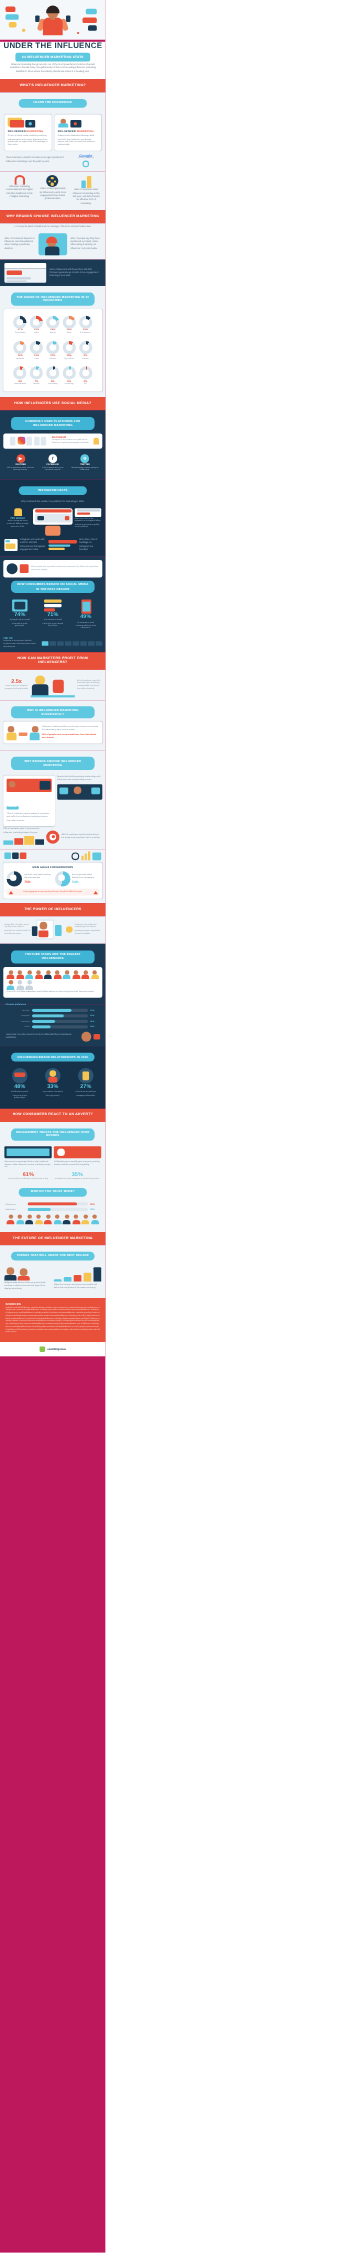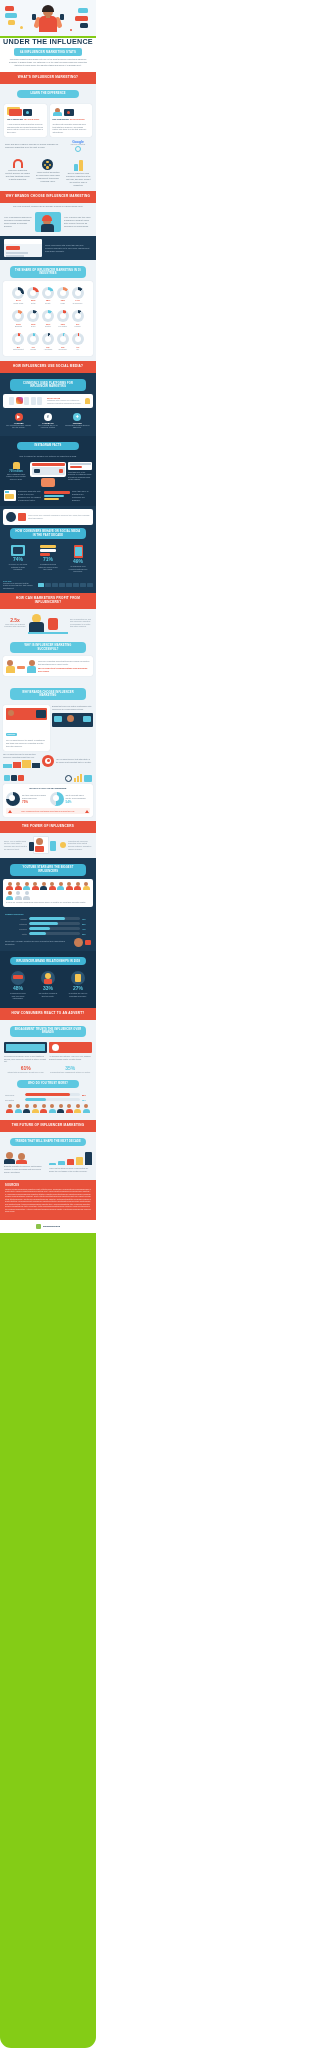--- a/index.html
+++ b/index.html
@@ -3,21 +3,21 @@
 <meta charset="utf-8">
 <style>
   * { box-sizing: border-box; margin: 0; padding: 0; }
   html, body {
     width: 96px;
     background: #ffffff;
     font-family: "Liberation Sans", sans-serif;
   }
   body { width: 96px; height: 2048px; overflow: hidden; position: relative; }
 
-  .page { width: 96px; height: 2048px; position: relative; background: #84cc16; border-radius: 11px; }
+  .page { width: 96px; height: 2048px; position: relative; background: #be185d; }
 
   
   .sect { width: 96px; position: relative; }
   .bg-red    { background: #e8503a; }
   .bg-navy   { background: #1b3a54; }
   .bg-navy2  { background: #16324a; }
   .bg-light  { background: #eef3f7; }
   .bg-white  { background: #ffffff; }
 
   .band-title {

